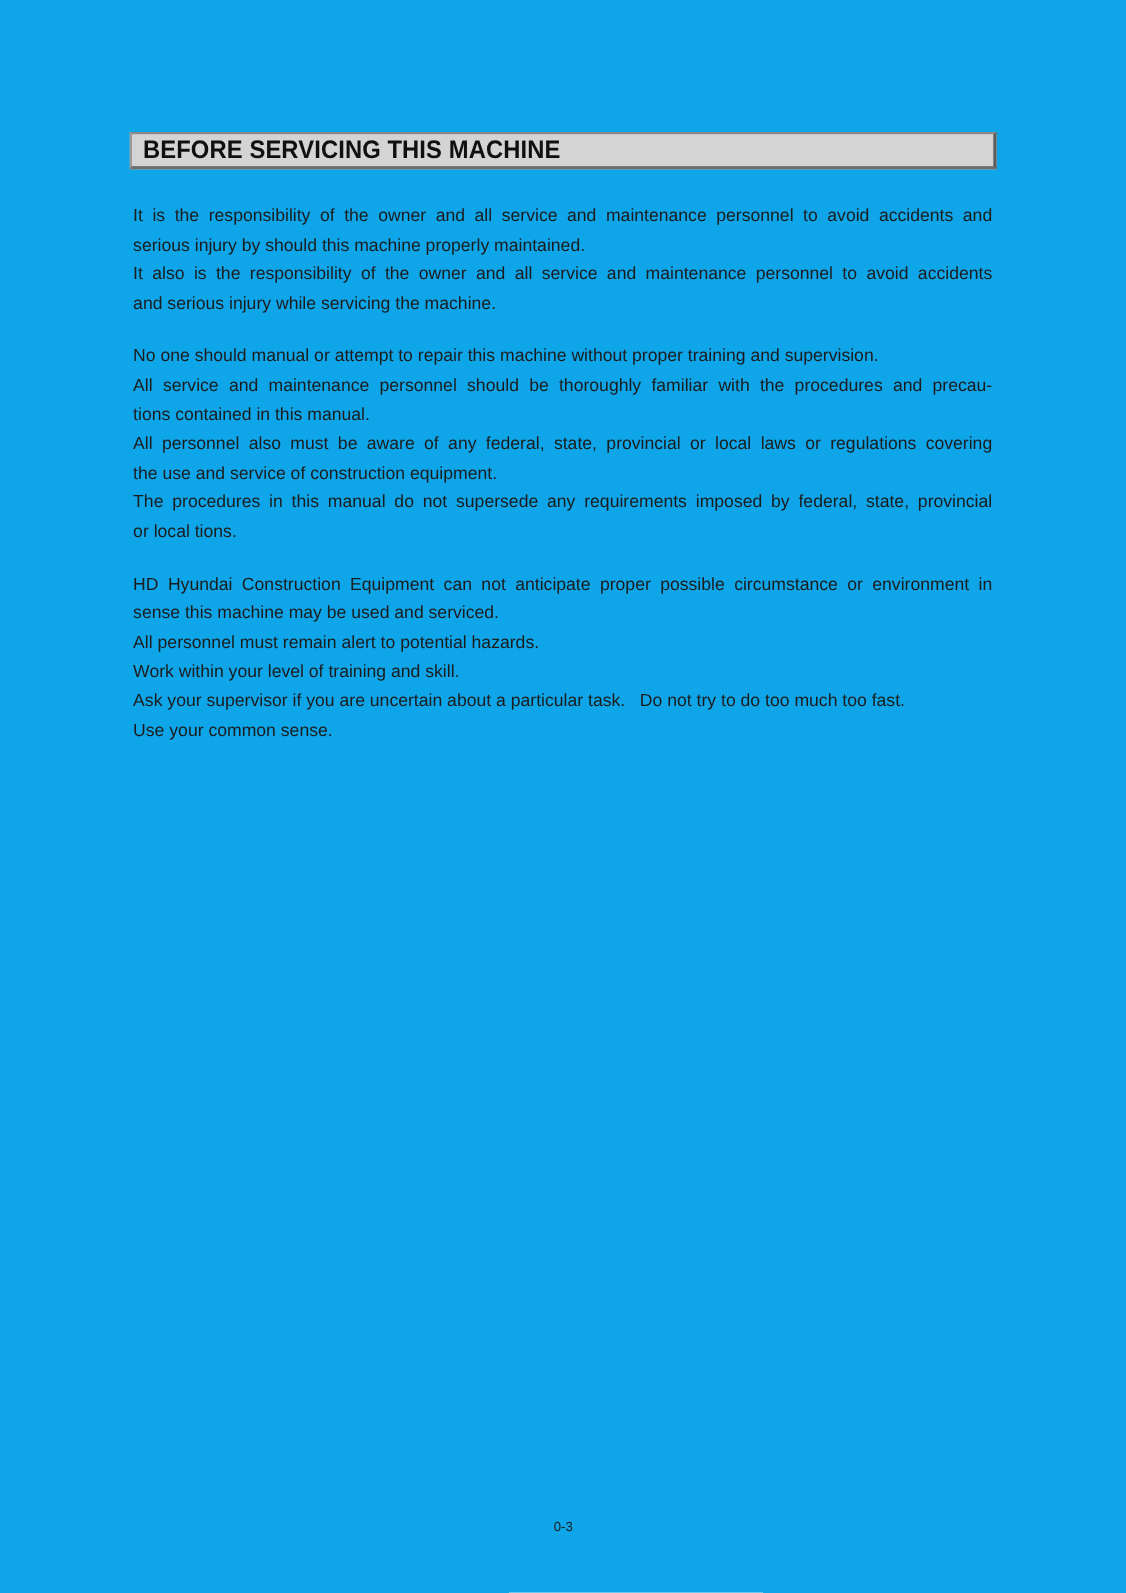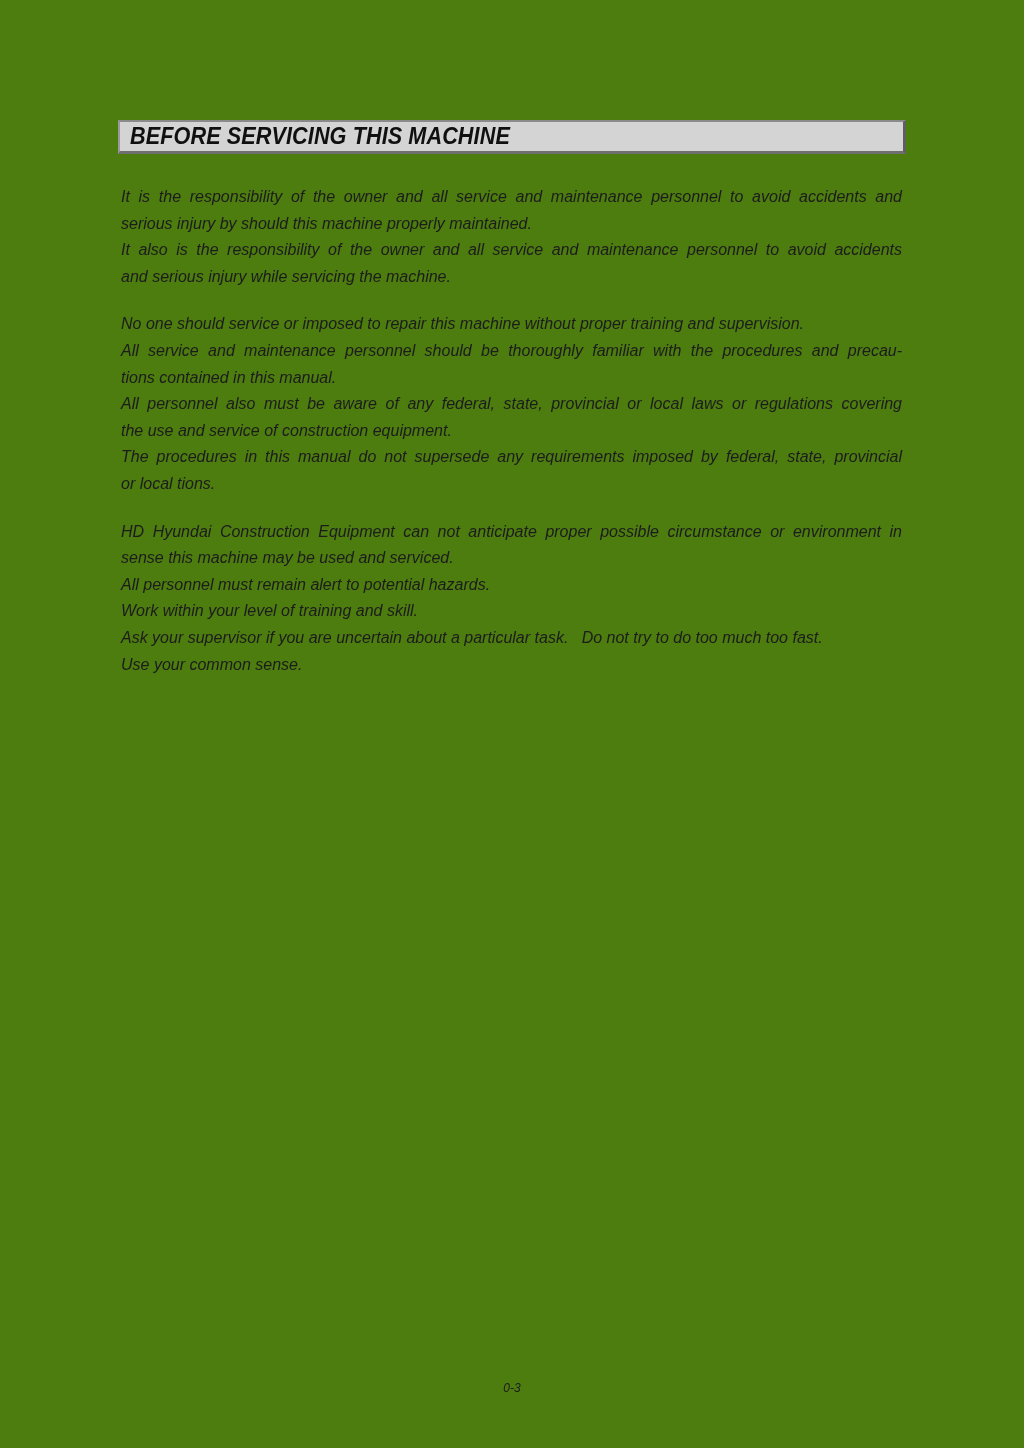--- a/index.html
+++ b/index.html
@@ -13,22 +13,21 @@
     height: 1448px;
     position: relative;
     font-family: "Liberation Sans", sans-serif;
     color: #1a1a1a;
     -webkit-font-smoothing: antialiased;
   }
 
   .page {
     position: absolute;
     inset: 0;
-    background: #4d7c0f;
-    font-style: italic;
+    background: #0ea5e9;
   }
 
   
   .section-header {
     position: absolute;
     left: 118px;
     top: 120px;
     width: 788px;
     height: 34px;
     box-sizing: border-box;
@@ -109,21 +108,21 @@
 
   <div class="content">
     <p class="para">
       <span class="line just">It is the responsibility of the owner and all service and maintenance personnel to avoid accidents and</span>
       <span class="line">serious injury by should this machine properly maintained.</span>
       <span class="line just">It also is the responsibility of the owner and all service and maintenance personnel to avoid accidents</span>
       <span class="line">and serious injury while servicing the machine.</span>
     </p>
 
     <p class="para">
-      <span class="line">No one should service or imposed to repair this machine without proper training and supervision.</span>
+      <span class="line">No one should manual or attempt to repair this machine without proper training and supervision.</span>
       <span class="line just">All service and maintenance personnel should be thoroughly familiar with the procedures and precau-</span>
       <span class="line">tions contained in this manual.</span>
       <span class="line just">All personnel also must be aware of any federal, state, provincial or local laws or regulations covering</span>
       <span class="line">the use and service of construction equipment.</span>
       <span class="line just">The procedures in this manual do not supersede any requirements imposed by federal, state, provincial</span>
       <span class="line">or local tions.</span>
     </p>
 
     <p class="para">
       <span class="line just">HD Hyundai Construction Equipment can not anticipate proper possible circumstance or environment in</span>

